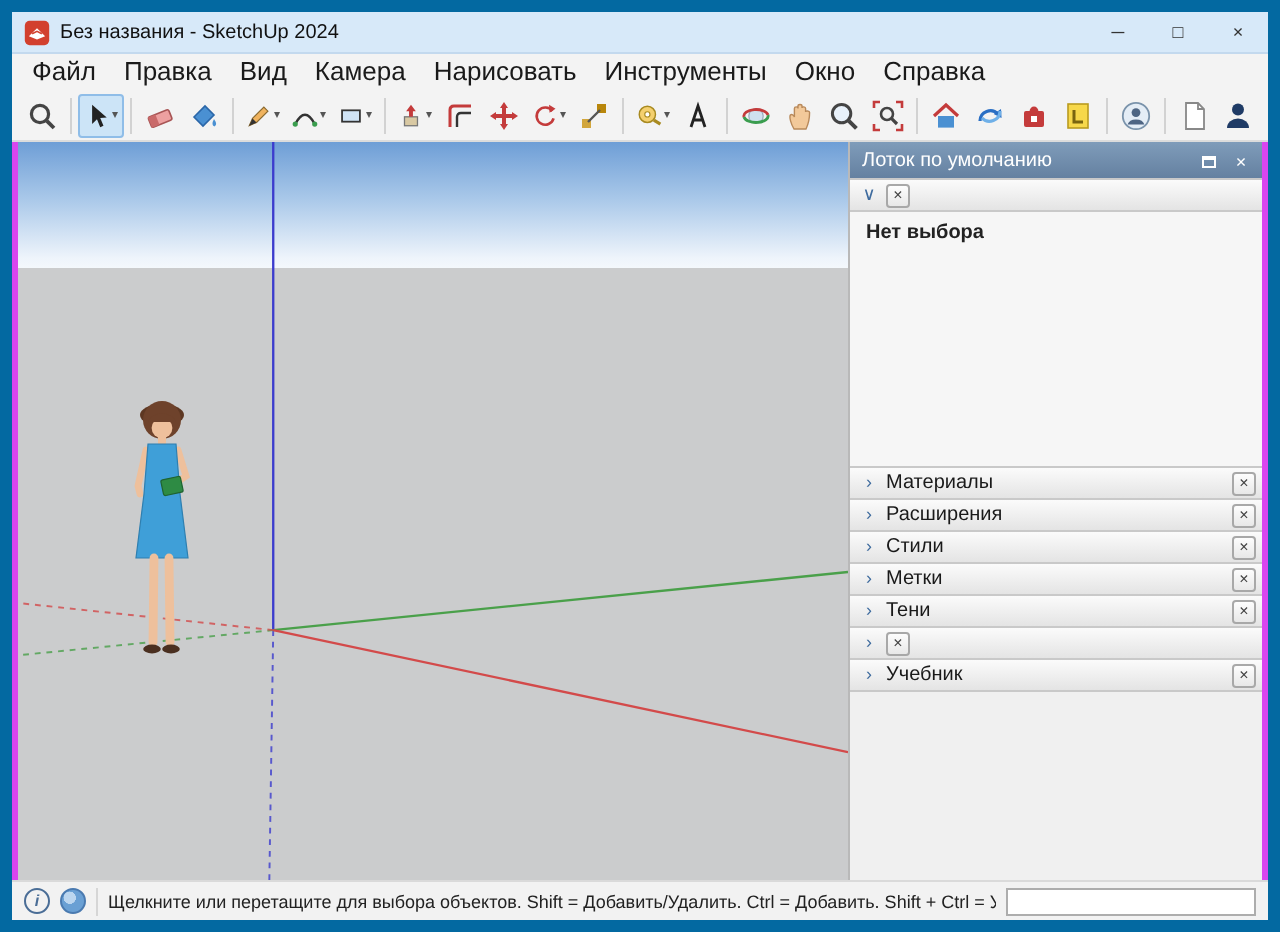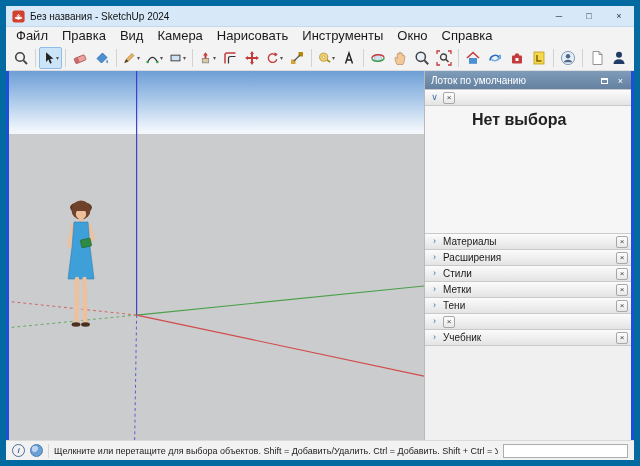--- a/index.html
+++ b/index.html
@@ -25,21 +25,21 @@
   .toolbar{height:26px;flex:0 0 26px;background:#f3f3f3;border-bottom:1px solid #dcdcdc;
            display:flex;align-items:center;padding:0 4px;}
   .sep{width:1px;height:18px;background:#d2d2d2;margin:0 3px;flex:0 0 1px;}
   .tb{height:22px;min-width:22px;padding:0 2px;display:flex;align-items:center;justify-content:center;
       border:1px solid transparent;border-radius:2px;}
   .tb.sel{background:#cce4f7;border-color:#8fbde8;}
   .tb svg{width:16px;height:16px;display:block;}
   .dd{font-size:6px;color:#555;margin-left:1px;line-height:1;}
 
   
-  .main{flex:1;display:flex;min-height:0;padding:0 3px;background:#1d4ed8;}
+  .main{flex:1;display:flex;min-height:0;padding:0 3px;background:#d946ef;}
   .viewport{flex:1;position:relative;background:#cbcccd;overflow:hidden;}
   .sky{position:absolute;top:0;left:0;right:0;height:17%;
        background:linear-gradient(to bottom,#6e9ed6 0%,#a9c8e9 45%,#eef4fb 92%,#f4f8fc 100%);}
   .axes{position:absolute;inset:0;width:100%;height:100%;}
   .figure{position:absolute;left:48px;top:128px;width:48px;height:140px;}
 
   
   .tray{width:207px;flex:0 0 207px;background:#f0f0f0;border-left:1px solid #b9b9b9;
         display:flex;flex-direction:column;min-height:0;}
   .tray-header{height:19px;flex:0 0 19px;background:linear-gradient(#7f9cba,#637f9f);color:#fff;
@@ -51,21 +51,21 @@
   .sec-h{height:17px;flex:0 0 17px;display:flex;align-items:center;gap:4px;padding:0 3px 0 5px;
          background:linear-gradient(#fbfbfb,#e4e4e4);border-top:1px solid #c9c9c9;border-bottom:1px solid #c9c9c9;
          margin-top:-1px;}
   .sec-h:first-of-type{margin-top:0;}
   .chev{width:9px;font-size:9px;color:#3e6b9e;text-align:center;line-height:1;}
   .sec-label{flex:1;font-size:10px;color:#1a1a1a;white-space:nowrap;overflow:hidden;}
   .sec-close{width:12px;height:12px;flex:0 0 12px;border:1px solid #a8a8a8;border-radius:2px;
              background:linear-gradient(#fdfdfd,#e8e8e8);display:flex;align-items:center;justify-content:center;
              font-size:8px;color:#444;}
   .sec-body{height:128px;flex:0 0 128px;background:#f6f6f6;border-bottom:1px solid #cfcfcf;padding:5px 8px;}
-  .no-selection{font-weight:bold;font-size:16px;color:#222;margin-left:39px;}
+  .no-selection{font-weight:bold;font-size:10px;color:#222;}
   .tray-fill{flex:1;background:#f0f0f0;}
 
   
   .statusbar{height:20px;flex:0 0 20px;background:#f2f2f2;border-top:1px solid #dadada;
              display:flex;align-items:center;padding:0 6px;gap:5px;}
   .sb-icon{width:13px;height:13px;flex:0 0 13px;border-radius:50%;display:flex;align-items:center;
            justify-content:center;}
   .sb-info{border:1.3px solid #4a6d96;color:#4a6d96;font-size:8px;font-weight:bold;font-style:italic;}
   .sb-geo{background:radial-gradient(circle at 35% 35%,#bcd6ef 0 30%,#6aa0d4 31% 100%);border:1px solid #4a7ab0;}
   .sb-sep{width:1px;height:14px;background:#d6d6d6;flex:0 0 1px;}

